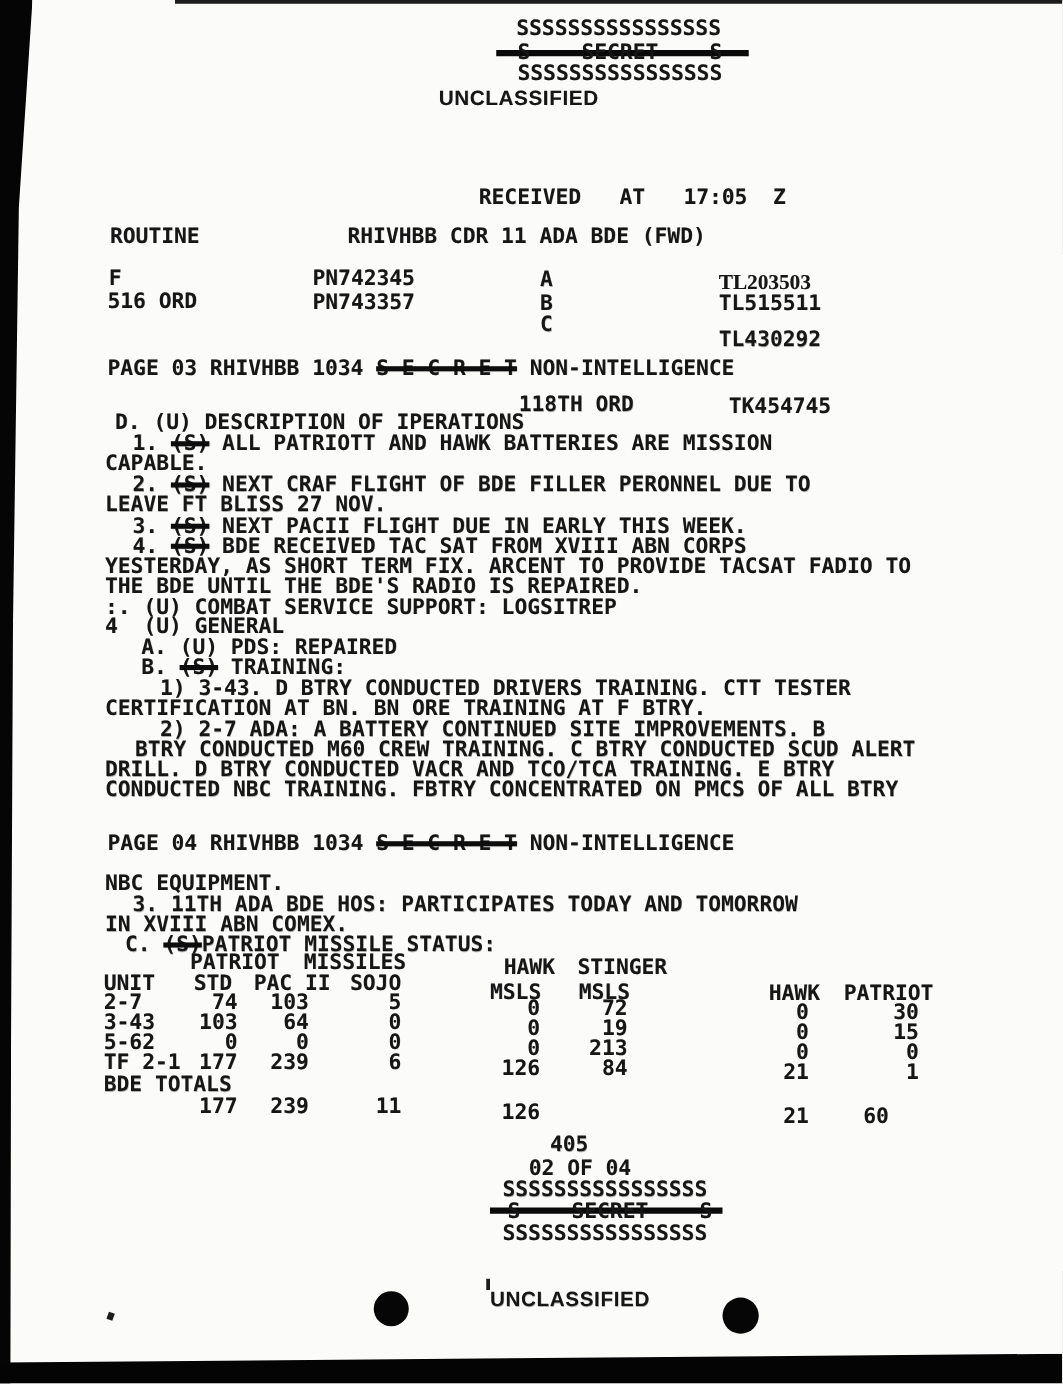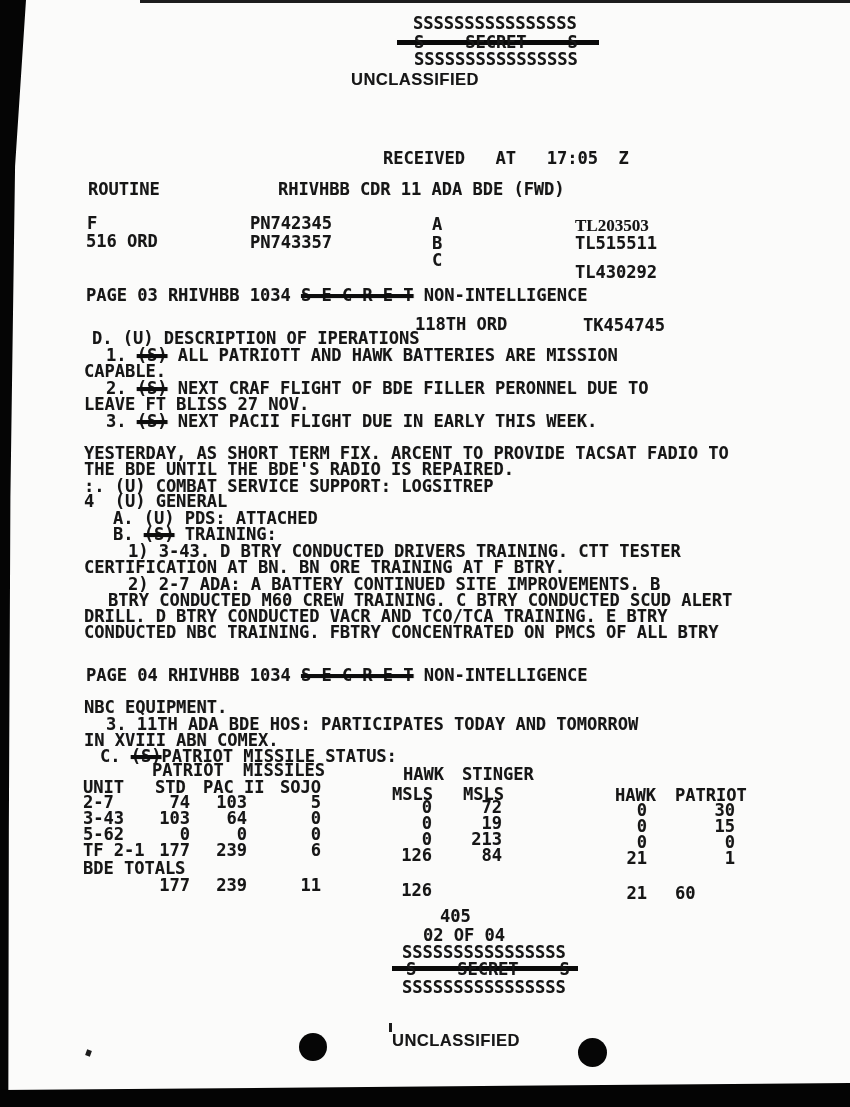--- a/index.html
+++ b/index.html
@@ -68,25 +68,26 @@
     <div class="line mono" style="left: 575px; top: 264px;"><span>TL430292</span></div>
     <div class="line mono" style="left: 86px; top: 287px;"><span>PAGE 03 RHIVHBB 1034 </span><span class="struck">S E C R E T</span><span> NON-INTELLIGENCE</span></div>
     <div class="line mono" style="left: 415px; top: 316px;"><span>118TH ORD</span></div>
     <div class="line mono" style="left: 583px; top: 317px;"><span>TK454745</span></div>
     <div class="line mono" style="left: 92px; top: 330px;"><span>D. (U) DESCRIPTION OF IPERATIONS</span></div>
     <div class="line mono" style="left: 106px; top: 347px;"><span>1. </span><span class="struck">(S)</span><span> ALL PATRIOTT AND HAWK BATTERIES ARE MISSION</span></div>
     <div class="line mono" style="left: 84px; top: 363px;"><span>CAPABLE.</span></div>
     <div class="line mono" style="left: 106px; top: 380px;"><span>2. </span><span class="struck">(S)</span><span> NEXT CRAF FLIGHT OF BDE FILLER PERONNEL DUE TO</span></div>
     <div class="line mono" style="left: 84px; top: 396px;"><span>LEAVE FT BLISS 27 NOV.</span></div>
     <div class="line mono" style="left: 106px; top: 413px;"><span>3. </span><span class="struck">(S)</span><span> NEXT PACII FLIGHT DUE IN EARLY THIS WEEK.</span></div>
+    <div class="line mono" style="left: 106px; top: 429px;"><span>4. </span><span class="struck">(S)</span><span> BDE RECEIVED TAC SAT FROM XVIII ABN CORPS</span></div>
     <div class="line mono" style="left: 84px; top: 445px;"><span>YESTERDAY, AS SHORT TERM FIX. ARCENT TO PROVIDE TACSAT FADIO TO</span></div>
     <div class="line mono" style="left: 84px; top: 461px;"><span>THE BDE UNTIL THE BDE'S RADIO IS REPAIRED.</span></div>
     <div class="line mono" style="left: 84px; top: 478px;"><span>:. (U) COMBAT SERVICE SUPPORT: LOGSITREP</span></div>
     <div class="line mono" style="left: 84px; top: 493px;"><span>4  (U) GENERAL</span></div>
-    <div class="line mono" style="left: 113px; top: 510px;"><span>A. (U) PDS: ATTACHED</span></div>
+    <div class="line mono" style="left: 113px; top: 510px;"><span>A. (U) PDS: REPAIRED</span></div>
     <div class="line mono" style="left: 113px; top: 526px;"><span>B. </span><span class="struck">(S)</span><span> TRAINING:</span></div>
     <div class="line mono" style="left: 128px; top: 543px;"><span>1) 3-43. D BTRY CONDUCTED DRIVERS TRAINING. CTT TESTER</span></div>
     <div class="line mono" style="left: 84px; top: 559px;"><span>CERTIFICATION AT BN. BN ORE TRAINING AT F BTRY.</span></div>
     <div class="line mono" style="left: 128px; top: 576px;"><span>2) 2-7 ADA: A BATTERY CONTINUED SITE IMPROVEMENTS. B</span></div>
     <div class="line mono" style="left: 84px; top: 592px; margin-left: 24px;"><span>BTRY CONDUCTED M60 CREW TRAINING. C BTRY CONDUCTED SCUD ALERT</span></div>
     <div class="line mono" style="left: 84px; top: 608px;"><span>DRILL. D BTRY CONDUCTED VACR AND TCO/TCA TRAINING. E BTRY</span></div>
     <div class="line mono" style="left: 84px; top: 624px;"><span>CONDUCTED NBC TRAINING. FBTRY CONCENTRATED ON PMCS OF ALL BTRY</span></div>
     <div class="line mono" style="left: 86px; top: 667px;"><span>PAGE 04 RHIVHBB 1034 </span><span class="struck">S E C R E T</span><span> NON-INTELLIGENCE</span></div>
     <div class="line mono" style="left: 84px; top: 699px;"><span>NBC EQUIPMENT.</span></div>
     <div class="line mono" style="left: 106px; top: 716px;"><span>3. 11TH ADA BDE HOS: PARTICIPATES TODAY AND TOMORROW</span></div>
@@ -141,14 +142,14 @@
     <div class="line mono cell" style="left: 442px; top: 847px; width: 60px; text-align: right;">84</div>
     <div class="line mono cell" style="left: 587px; top: 850px; width: 60px; text-align: right;">21</div>
     <div class="line mono cell" style="left: 675px; top: 850px; width: 60px; text-align: right;">1</div>
     <div class="line mono cell" style="left: 83px; top: 860px;">BDE TOTALS</div>
     <div class="line mono cell" style="left: 130px; top: 877px; width: 60px; text-align: right;">177</div>
     <div class="line mono cell" style="left: 187px; top: 877px; width: 60px; text-align: right;">239</div>
     <div class="line mono cell" style="left: 261px; top: 877px; width: 60px; text-align: right;">11</div>
     <div class="line mono cell" style="left: 372px; top: 882px; width: 60px; text-align: right;">126</div>
     <div class="line mono cell" style="left: 440px; top: 882px; width: 60px;  margin-top: 26px;">405</div>
     <div class="line mono cell" style="left: 587px; top: 885px; width: 60px; text-align: right;">21</div>
-    <div class="line mono cell" style="left: 675px; top: 885px; width: 60px; text-align: left;">60</div>
+    <div class="line mono cell" style="left: 651px; top: 885px; width: 60px; text-align: right;">60</div>
   </div>
 
 </body></html>

